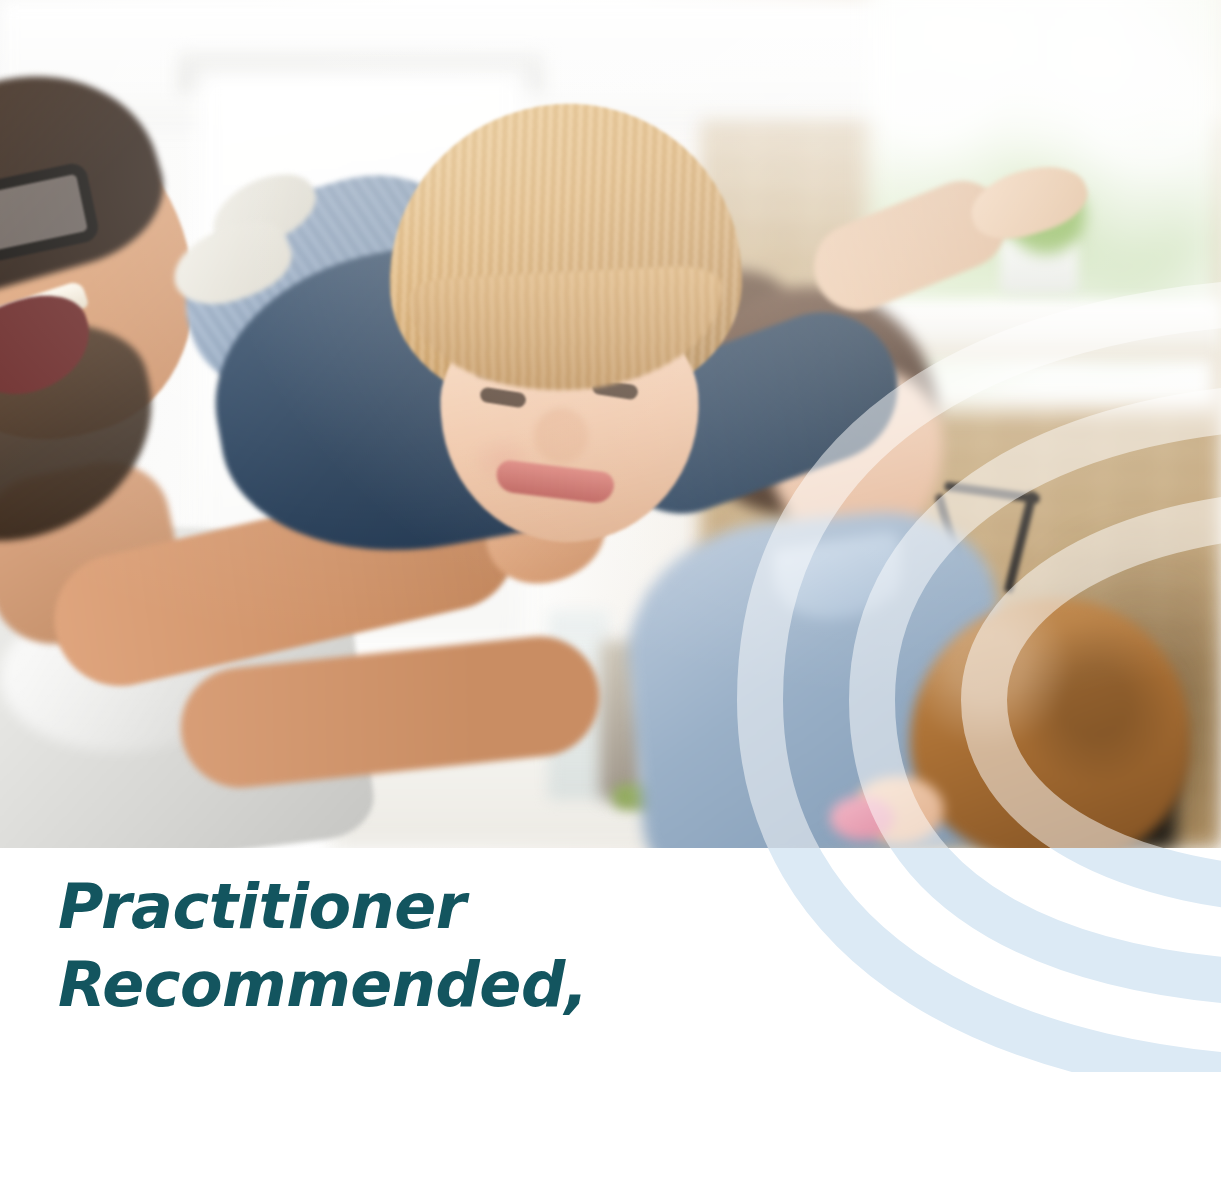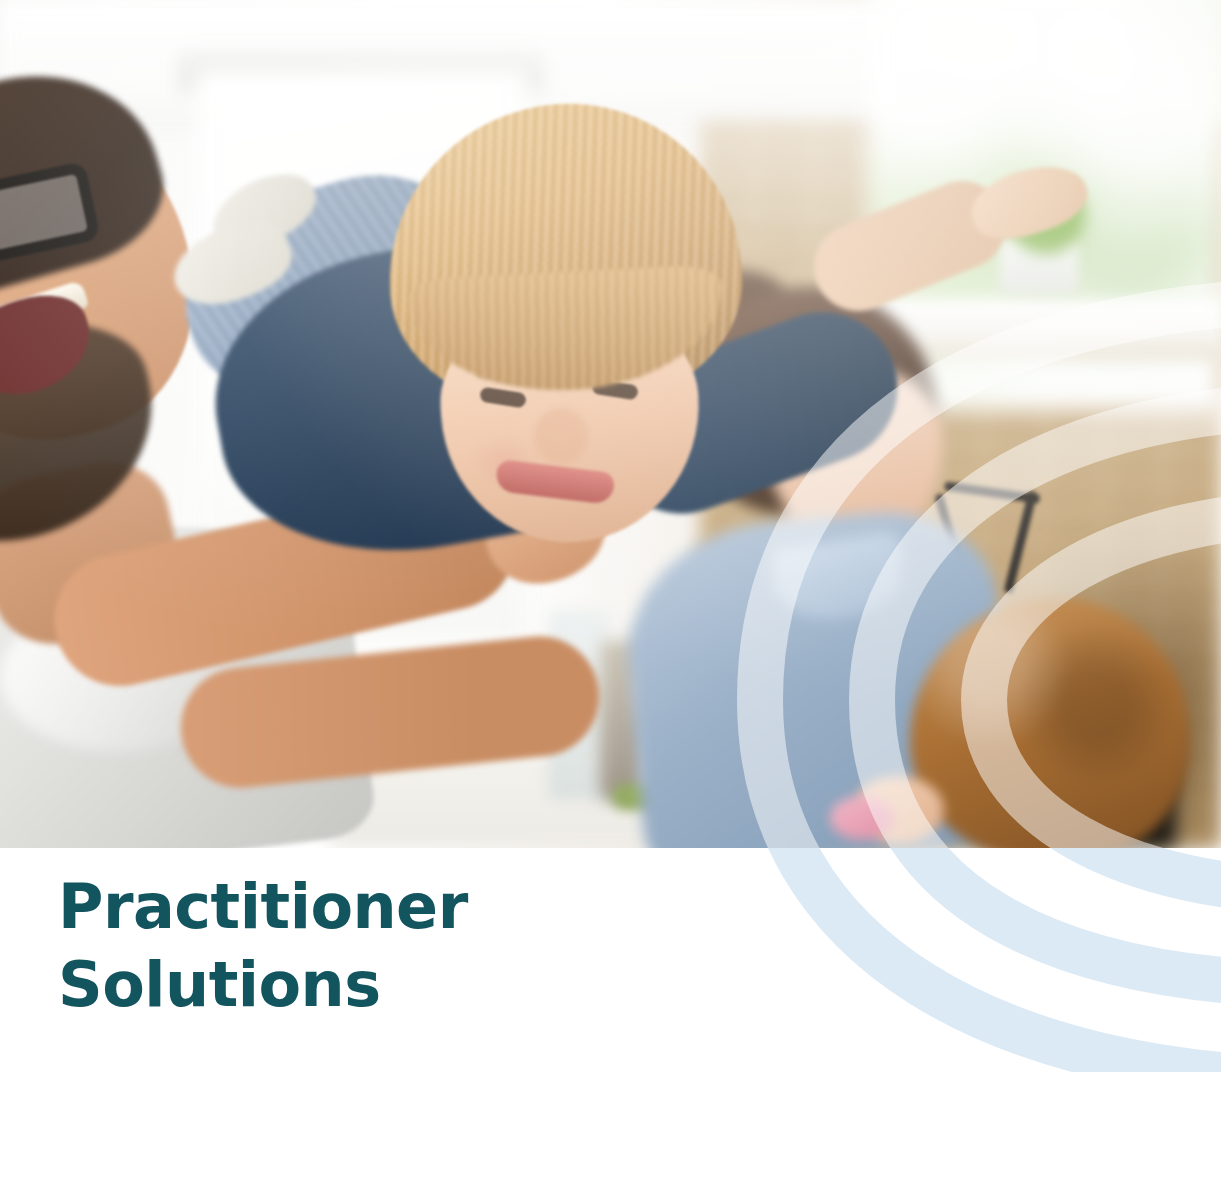--- a/index.html
+++ b/index.html
@@ -10,20 +10,21 @@
     background:#ffffff;
     font-family:"Liberation Sans", sans-serif;
     overflow:hidden;
   }
 
   #poster {
     position:relative;
     width:1221px; height:1072px;
     overflow:hidden;
     background:#ffffff;
+    font-style:italic;
   }
 
   
   .photo {
     position:absolute;
     left:0; top:0;
     width:1221px; height:848px;
     overflow:hidden;
     background:#f2f0ec;
   }
@@ -580,16 +581,16 @@
       <g fill="none" stroke="#dceaf5" stroke-linecap="round">
         <path d="M1330 300 C 1000 300, 760 430, 760 700 C 760 950, 1000 1080, 1330 1080" stroke-width="46"></path>
         <path d="M1330 405 C 1060 405, 872 512, 872 700 C 872 900, 1060 985, 1330 985" stroke-width="46"></path>
         <path d="M1330 512 C 1120 512, 984 596, 984 700 C 984 812, 1120 892, 1330 892" stroke-width="46"></path>
       </g>
     </svg>
   </div>
 
   <h1 class="headline">
     <span class="ln">Practitioner</span>
-    <span class="ln">Solutions</span>
+    <span class="ln">Recommended,</span>
   </h1>
 
 </div>
 
 </body></html>

